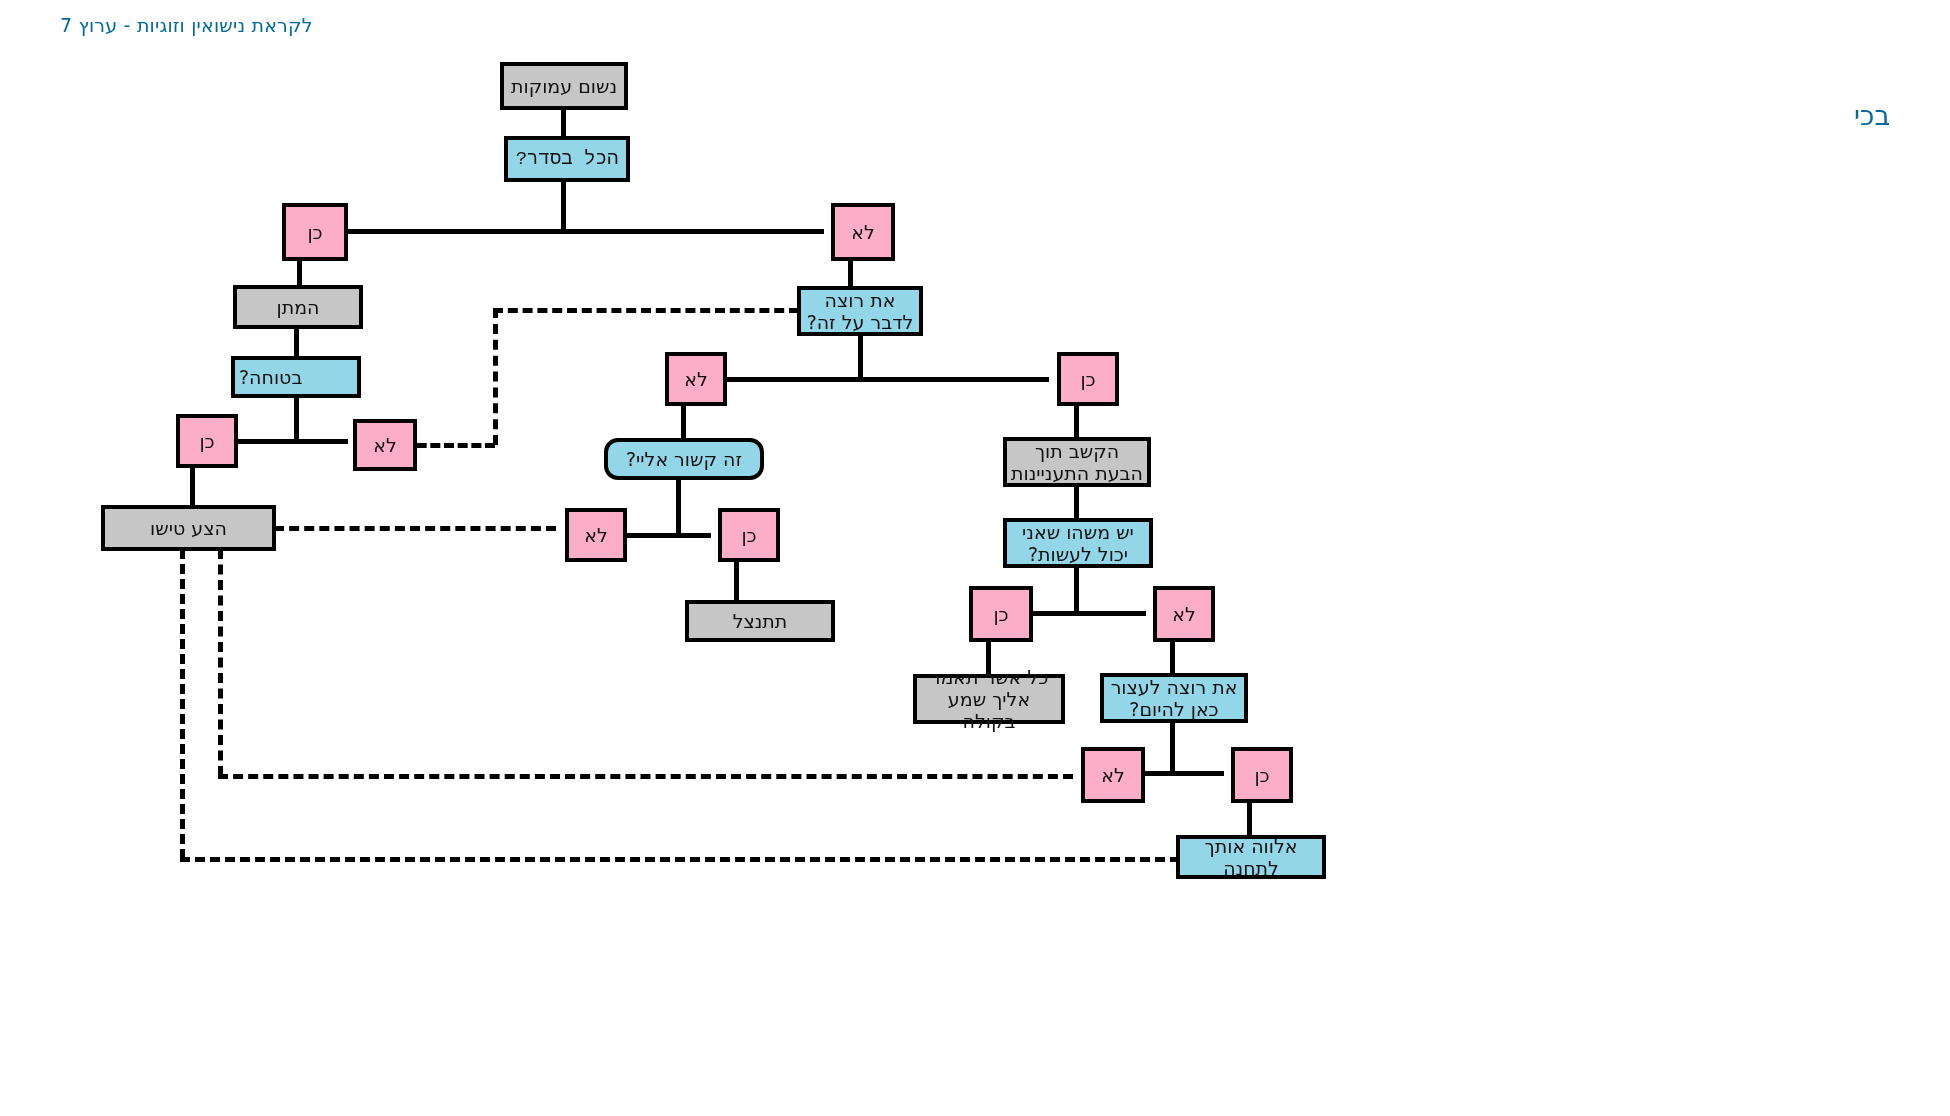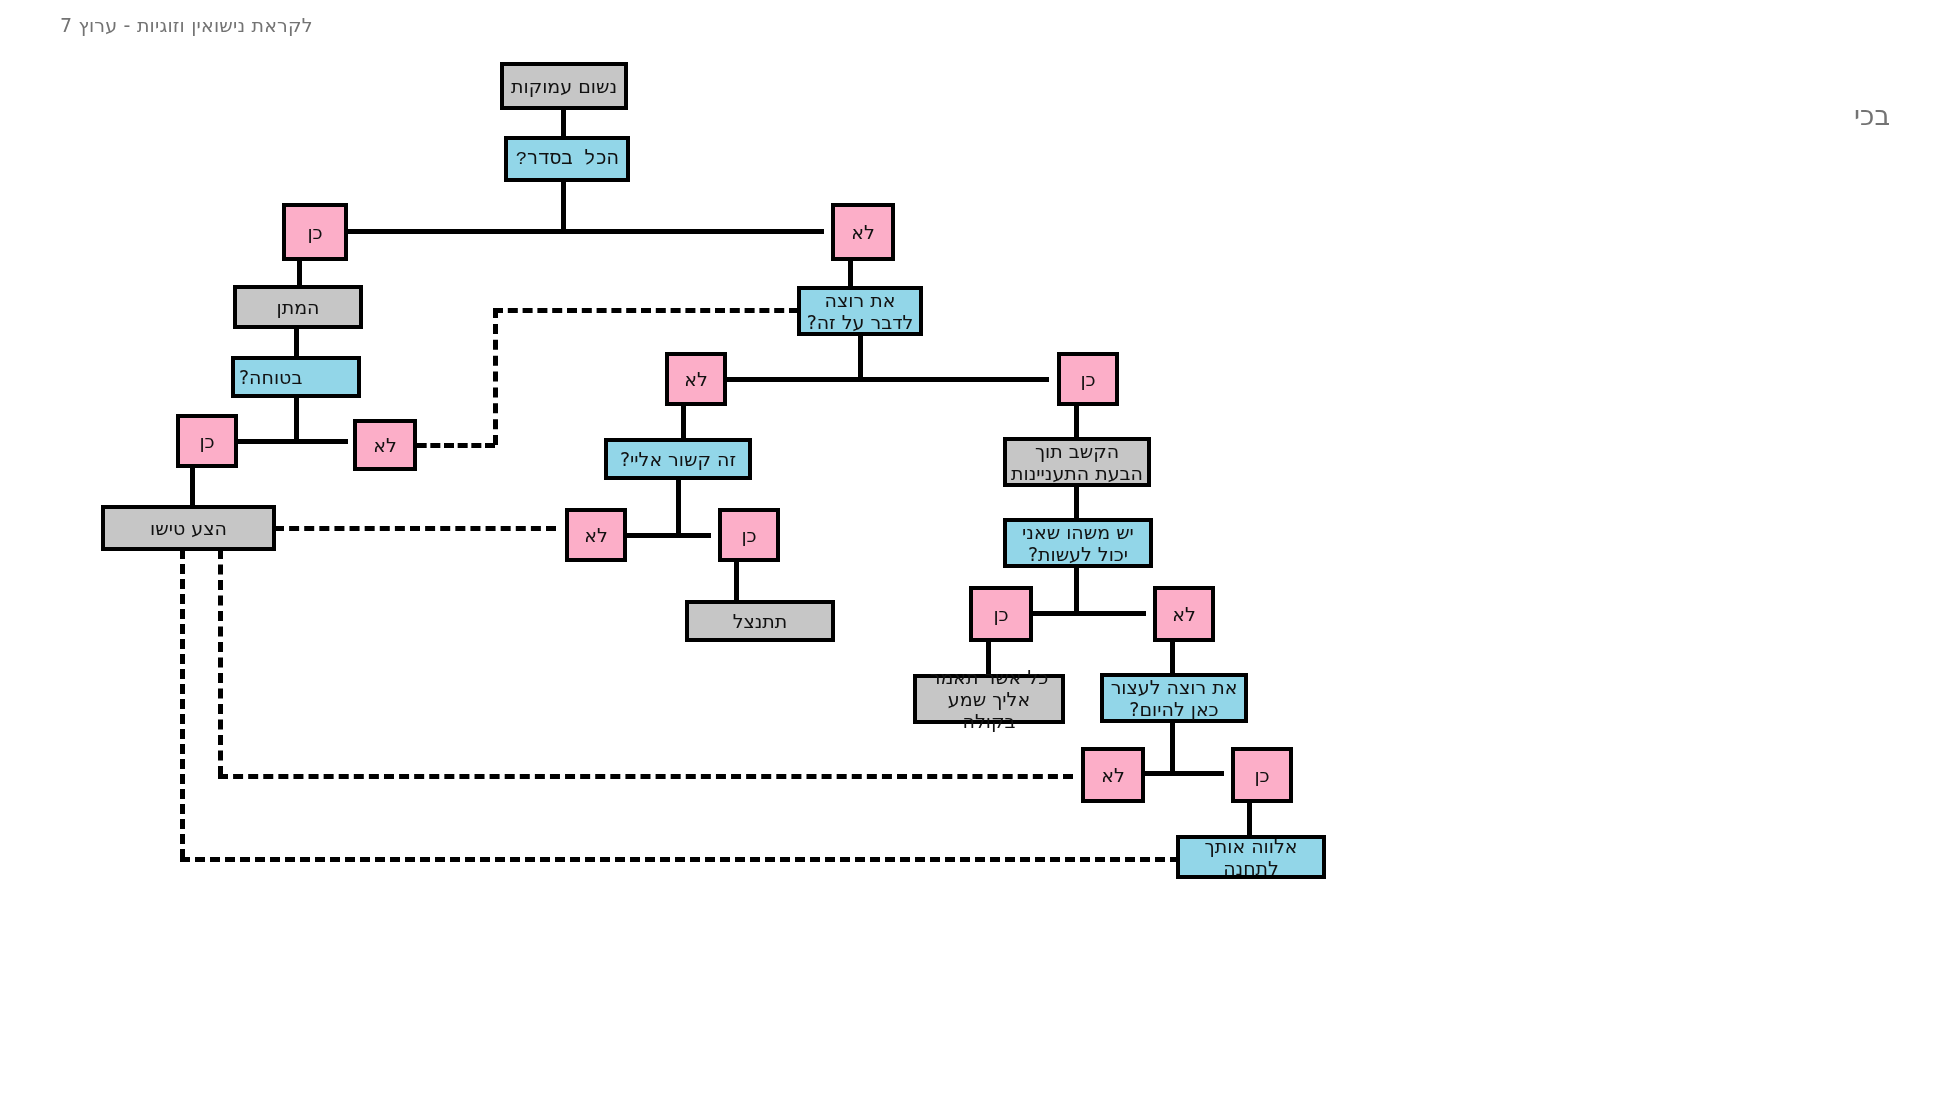--- a/index.html
+++ b/index.html
@@ -15,21 +15,21 @@
     overflow: hidden;
   }
   #canvas {
     position: absolute;
     left: 0; top: 0;
     width: 1950px;
     height: 1116px;
   }
   .hdr {
     position: absolute;
-    color: #737373;
+    color: #0369a1;
     direction: rtl;
     unicode-bidi: bidi-override;
     white-space: nowrap;
   }
   #page-header {
     left: 60px;
     top: 14px;
     font-size: 19px;
     letter-spacing: .2px;
   }
@@ -202,21 +202,21 @@
   </div>
 
   <div class="node pink" style="left:164px; top:414px; width:62px; height:54px;">
     <span>כן</span>
   </div>
 
   <div class="node pink" style="left:341px; top:419px; width:64px; height:52px;">
     <span>לא</span>
   </div>
 
-  <div class="node blue" style="left:604px; top:438px; width:148px; height:42px;">
+  <div class="node blue" style="left:604px; top:438px; width:160px; height:42px;border-radius:14px;">
     <span>זה קשור אליי?</span>
   </div>
 
   <div class="node gray" style="left:1003px; top:437px; width:148px; height:50px;">
     <span>הקשב תוך הבעת התעניינות</span>
   </div>
 
   <div class="node gray" style="left:101px; top:505px; width:175px; height:46px;">
     <span>הצע טישו</span>
   </div>

